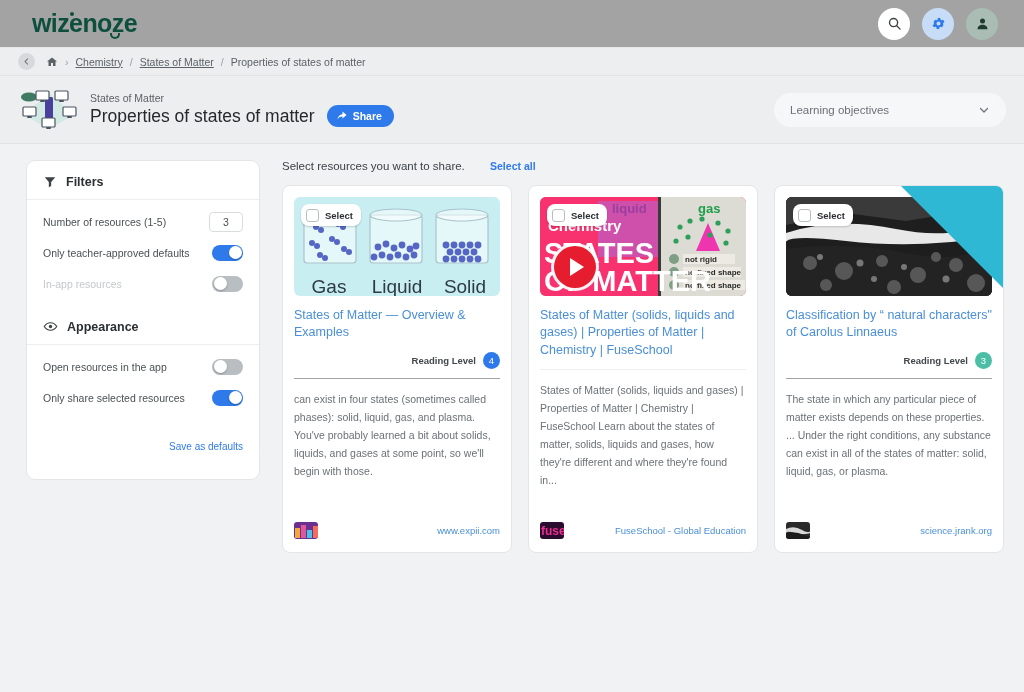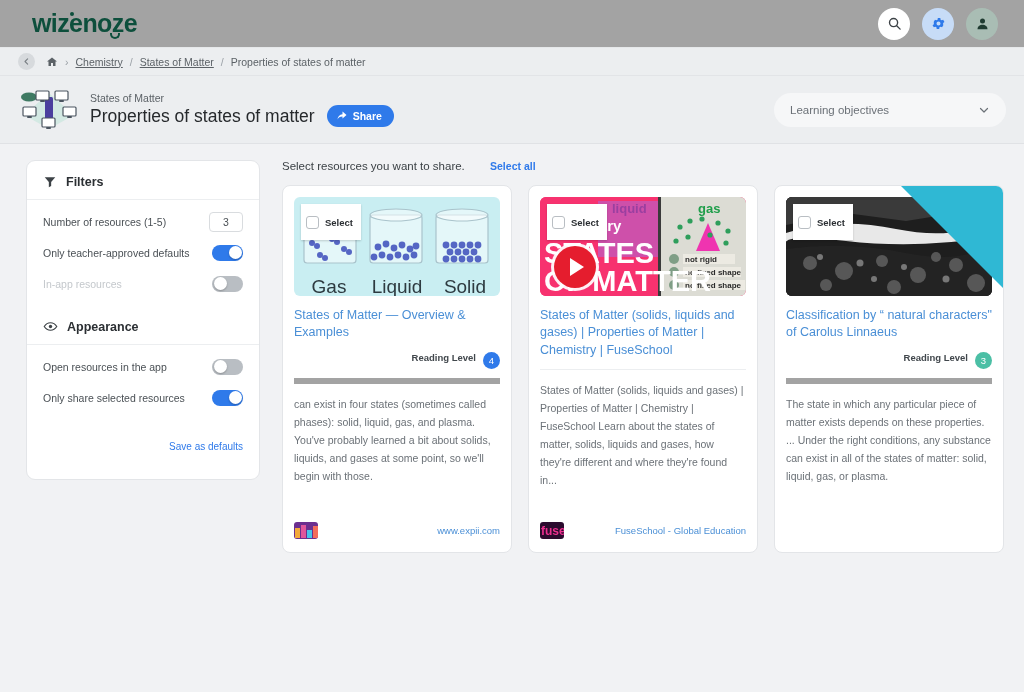--- a/index.html
+++ b/index.html
@@ -128,29 +128,29 @@
     width: 230px; background: #fff;
     border: 1px solid #e3e5e8; border-radius: 8px;
     padding: 11px 11px 13px 11px;
     display: flex; flex-direction: column;
     position: relative; overflow: hidden;
     min-height: 368px;
   }
   .thumb { height: 99px; border-radius: 6px; position: relative; overflow: hidden; flex: none; }
   .select-chip {
     position: absolute; top: 7px; left: 7px; z-index: 5;
-    background: #fff; border-radius: 0; height: 36px;
+    background: #fff; border-radius: 8px; height: 22px;
     display: flex; align-items: center; gap: 6px; padding: 0 8px 0 5px;
     box-shadow: 0 1px 2px rgba(0,0,0,.18); cursor: pointer;
   }
   .select-chip .box { width: 13px; height: 13px; border: 1px solid #b9bec3; border-radius: 3px; background:#fff; }
   .select-chip .lbl { font-size: 9.5px; font-weight: bold; color: #2b2f33; }
 
   .card-title { font-size: 12.5px; line-height: 1.38; color: #4a8fd6; font-weight: normal; margin: 11px 0 0 0; cursor: pointer; }
-  .rl-row { display: flex; align-items: flex-start; justify-content: flex-end; gap: 7px; margin-top: 10px; padding-bottom: 9px; border-bottom: 6px solid #a3a3a3; }
+  .rl-row { display: flex; align-items: center; justify-content: flex-end; gap: 7px; margin-top: 10px; padding-bottom: 9px; border-bottom: 1px solid #a3a3a3; }
   .rl-label { font-size: 9.5px; font-weight: bold; color: #41474c; }
   .rl-badge { width: 17px; height: 17px; border-radius: 50%; color: #fff; font-size: 9.5px; display: flex; align-items: center; justify-content: center; }
   .rl-badge.blue { background: #2f7aea; }
   .rl-badge.teal { background: #4bbfa5; }
   .card-rule { height: 1px; background: #eceef0; margin-top: 10px; }
   .card-body { font-size: 10.5px; line-height: 1.72; color: #6b7177; margin-top: 11px; }
   .card-foot { margin-top: auto; padding-top: 14px; display: flex; align-items: center; }
   .favicon { width: 24px; height: 17px; border-radius: 3px; flex: none; overflow: hidden; }
   .source { margin-left: auto; font-size: 9.5px; color: #4a8fd6; cursor: pointer; }
 
@@ -533,17 +533,27 @@
 
         <div class="card-title">Classification by “ natural characters" of Carolus Linnaeus</div>
 
         <div class="rl-row">
           <span class="rl-label">Reading Level</span>
           <span class="rl-badge teal">3</span>
         </div>
 
         <div class="card-body">The state in which any particular piece of matter exists depends on these properties. ... Under the right conditions, any substance can exist in all of the states of matter: solid, liquid, gas, or plasma.</div>
 
+        <div class="card-foot">
+          <span class="favicon">
+            <svg width="28" height="17" viewBox="0 0 28 17">
+              <rect width="28" height="17" fill="#2a2a2a"></rect>
+              <path d="M0 7 Q8 3 16 8 T28 5 L28 10 Q16 14 8 11 T0 12 Z" fill="#d8d8d8"></path>
+              <path d="M0 11 Q10 9 18 13 T28 11 L28 17 L0 17 Z" fill="#1c1c1c"></path>
+            </svg>
+          </span>
+          <span class="source">science.jrank.org</span>
+        </div>
       </div>
 
     </div>
   </div>
 </div>
 
 </body></html>

